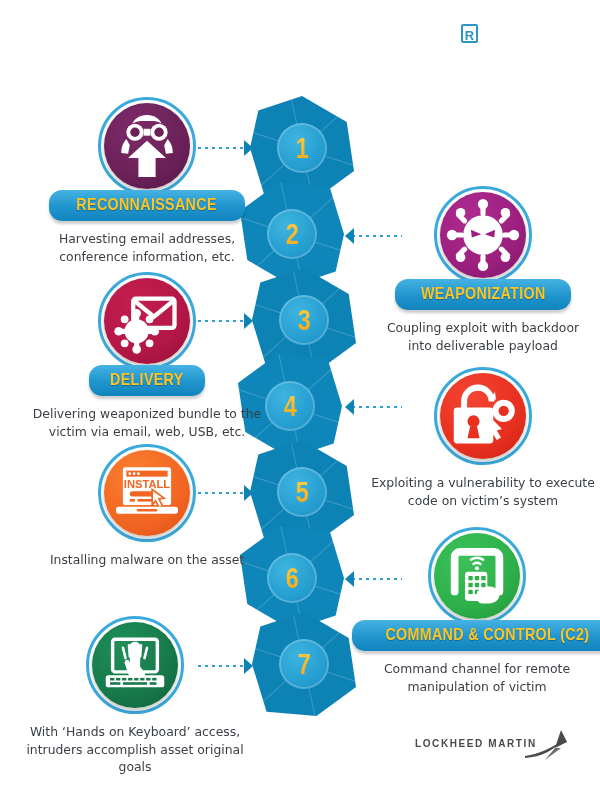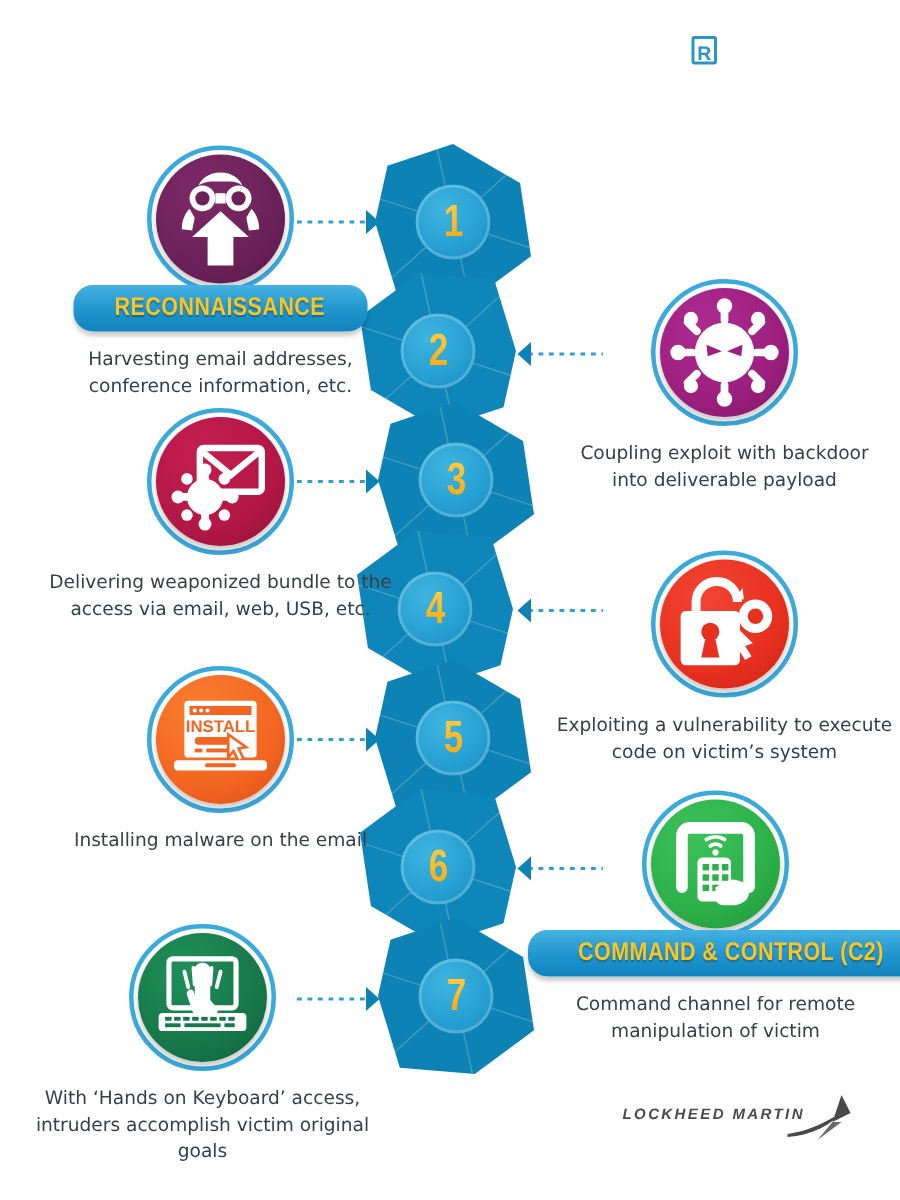--- a/index.html
+++ b/index.html
@@ -144,21 +144,21 @@
     font-size:12.4px;line-height:1.42;
     color:#3a3f46;
     white-space:pre-line;
   }
 
   
   .logo{position:absolute;left:415px;top:726px;width:170px;height:40px;}
   .logo .lm-text{
     position:absolute;left:0;top:12px;
     font-family:"Liberation Sans",sans-serif;
-    font-weight:bold;font-style:italic;
+    font-weight:bold;
     font-size:10px;letter-spacing:1.6px;
     color:#4a4a4a;
   }
 </style>
 </head>
 <body>
 
 <div id="stage">
 
   <div class="regmark">R</div>
@@ -324,20 +324,21 @@
                 <circle cx="24" cy="76" r="5.5"></circle>
               <rect x="72" y="62" width="6" height="16" rx="3" transform="rotate(-45 75 70)"></rect>
                 <circle cx="76" cy="76" r="5.5"></circle>
             </g>
           </g>
           <path fill="#9c1f7e" d="M36 44l12 5-11 4z"></path>
           <path fill="#9c1f7e" d="M64 44l-12 5 11 4z"></path>
         </svg>
       </div>
     </div>
+    <div class="pill"><span>WEAPONIZATION</span></div>
     <div class="desc">Coupling exploit with backdoor
 into deliverable payload</div>
   </div>
 
   <div class="stage left" style="left:22px;top:272px;">
     <div class="iconwrap">
       <div class="ring"></div>
       <div class="disc" style="background:radial-gradient(circle at 36% 28%,#c41e50 0%,#b31746 60%,#92113a 100%);">
         <svg viewBox="0 0 100 100">
           <rect x="34" y="24" width="48" height="34" rx="3" fill="none" stroke="#fff" stroke-width="5"></rect>
@@ -353,22 +354,23 @@
             <rect x="48" y="59" width="12" height="6" rx="3"></rect>
               <circle cx="59" cy="62" r="5"></circle>
             <circle cx="24" cy="48" r="4.5"></circle>
               <circle cx="53" cy="48" r="4.5"></circle>
             <circle cx="24" cy="76" r="4.5"></circle>
               <circle cx="53" cy="76" r="4.5"></circle>
           </g>
         </svg>
       </div>
     </div>
+    <div class="pill"><span>DELIVERY</span></div>
     <div class="desc">Delivering weaponized bundle to the
-access via email, web, USB, etc.</div>
+victim via email, web, USB, etc.</div>
   </div>
 
   <div class="stage right" style="left:358px;top:367px;">
     <div class="iconwrap">
       <div class="ring"></div>
       <div class="disc" style="background:radial-gradient(circle at 36% 28%,#f34433 0%,#e8301f 60%,#c82315 100%);">
         <svg viewBox="0 0 100 100">
           <path d="M28 42V33c0-9 7-16 16-16s16 7 16 16" fill="none" stroke="#fff" stroke-width="7"></path>
           <rect x="16" y="40" width="46" height="42" rx="4" fill="#fff"></rect>
           <circle cx="39" cy="56" r="7" fill="#e8301f"></circle>
@@ -397,21 +399,21 @@
           <text x="50" y="44" font-family="Liberation Sans, sans-serif" font-size="13" font-weight="bold" fill="#f26522" text-anchor="middle">INSTALL</text>
           <rect x="30" y="48" width="28" height="6" rx="3" fill="#f26522"></rect>
           <rect x="30" y="57" width="6" height="3" fill="#f26522"></rect>
             <rect x="39" y="57" width="20" height="3" fill="#f26522"></rect>
           <path d="M56 46l14 10-6 1 4 8-4 2-4-8-4 5z" fill="#fff" stroke="#f26522" stroke-width="2"></path>
           <rect x="14" y="66" width="72" height="8" rx="3" fill="#fff"></rect>
           <rect x="38" y="68.5" width="24" height="3" rx="1.5" fill="#f26522"></rect>
         </svg>
       </div>
     </div>
-    <div class="desc">Installing malware on the email</div>
+    <div class="desc">Installing malware on the asset</div>
   </div>
 
   <div class="stage right" style="left:352px;top:527px;">
     <div class="iconwrap">
       <div class="ring"></div>
       <div class="disc" style="background:radial-gradient(circle at 36% 28%,#3cc159 0%,#2db04a 60%,#219139 100%);">
         <svg viewBox="0 0 100 100">
           <path d="M24 68V28a6 6 0 016-6h40a6 6 0 016 6v40" fill="none" stroke="#fff" stroke-width="9" stroke-linecap="round"></path>
           <g stroke="#fff" stroke-width="3" fill="none" stroke-linecap="round">
             <path d="M46 36a7 7 0 018 0"></path>
@@ -463,21 +465,21 @@
               <rect x="63" y="65" width="5" height="3"></rect>
               <rect x="70" y="65" width="5" height="3"></rect>
             <rect x="21" y="70" width="12" height="3"></rect>
               <rect x="36" y="70" width="28" height="3"></rect>
               <rect x="67" y="70" width="8" height="3"></rect>
           </g>
         </svg>
       </div>
     </div>
     <div class="desc">With ‘Hands on Keyboard’ access,
-intruders accomplish victim original goals</div>
+intruders accomplish asset original goals</div>
   </div>
 
   <div class="logo">
     <div class="lm-text">LOCKHEED MARTIN</div>
     <svg viewBox="0 0 60 40" style="position:absolute;left:100px;top:0;width:60px;height:40px;">
       <path d="M46 4 L40 22 L52 16 Z" fill="#4a4a4a"></path>
       <path d="M40 22 L30 34 L46 22 Z" fill="#6a6a6a"></path>
       <path d="M10 30 C24 28 38 22 50 12 C40 24 26 31 10 32 Z" fill="#4a4a4a"></path>
     </svg>
   </div>

